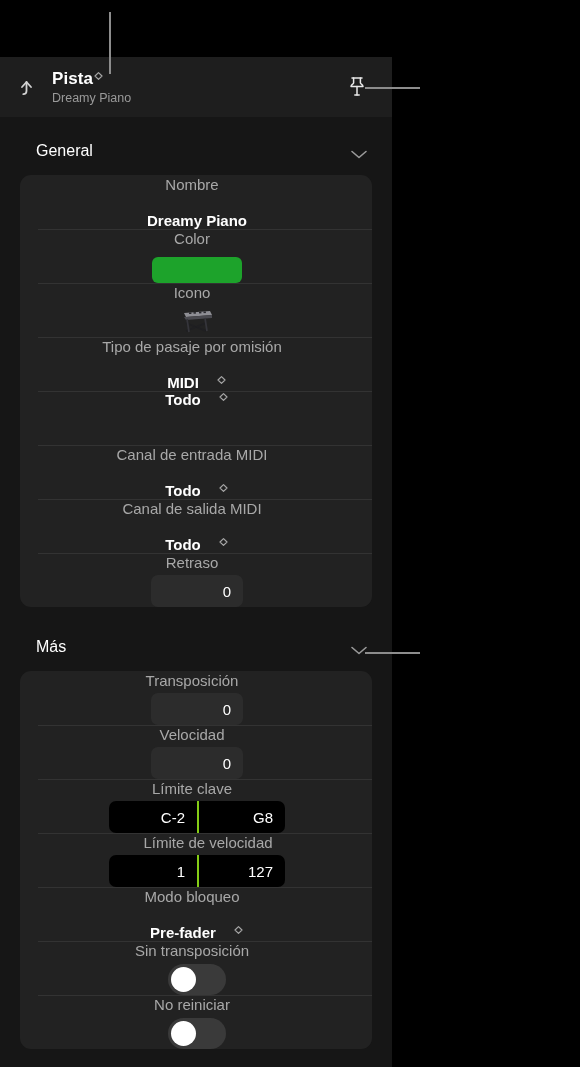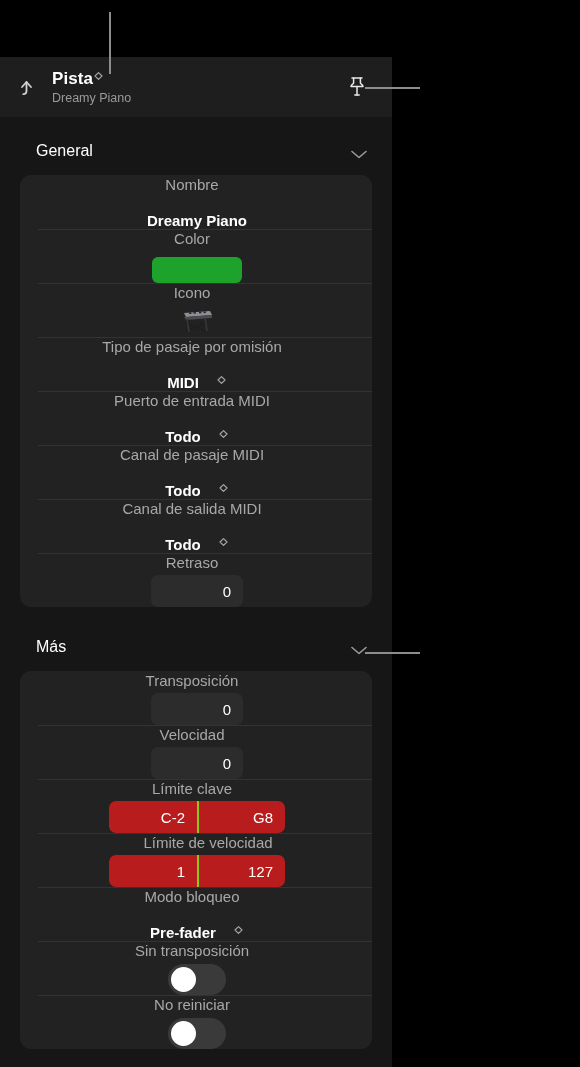--- a/index.html
+++ b/index.html
@@ -185,21 +185,21 @@
     display: flex;
     align-items: center;
     justify-content: flex-end;
     padding-right: 12px;
     box-sizing: border-box;
     font-size: 15px;
     color: #ffffff;
   }
   .dual-field {
     display: flex;
-    background: #b91c1c;
+    background: #000000;
     border-radius: 7px;
     overflow: hidden;
   }
   .dual-field .num-field {
     background: transparent;
     border-radius: 0;
     width: 88px;
   }
   .dual-field .num-field + .num-field {
     border-left: 2px solid #84cc16;
@@ -306,33 +306,32 @@
         <span class="row-value">MIDI</span>
         <span class="stepper-icon">
           <svg viewBox="0 0 11 15" fill="none" stroke="currentColor" stroke-width="1.2" stroke-linecap="round" stroke-linejoin="round">
             <path d="M5.5 1.6 L9 5 L5.5 8.4 L2 5 Z"></path>
           </svg>
         </span>
       </span>
     </div>
 
     <div class="row">
-      <span class="row-label">Puerto de entrada MIDI</span>
       <span class="value-with-stepper">
         <span class="row-value">Todo</span>
         <span class="stepper-icon">
           <svg viewBox="0 0 11 15" fill="none" stroke="currentColor" stroke-width="1.2" stroke-linecap="round" stroke-linejoin="round">
             <path d="M5.5 1.6 L9 5 L5.5 8.4 L2 5 Z"></path>
           </svg>
         </span>
       </span>
     </div>
 
     <div class="row">
-      <span class="row-label">Canal de pasaje MIDI</span>
+      <span class="row-label">Canal de entrada MIDI</span>
       <span class="value-with-stepper">
         <span class="row-value">Todo</span>
         <span class="stepper-icon">
           <svg viewBox="0 0 11 15" fill="none" stroke="currentColor" stroke-width="1.2" stroke-linecap="round" stroke-linejoin="round">
             <path d="M5.5 1.6 L9 5 L5.5 8.4 L2 5 Z"></path>
           </svg>
         </span>
       </span>
     </div>
 

